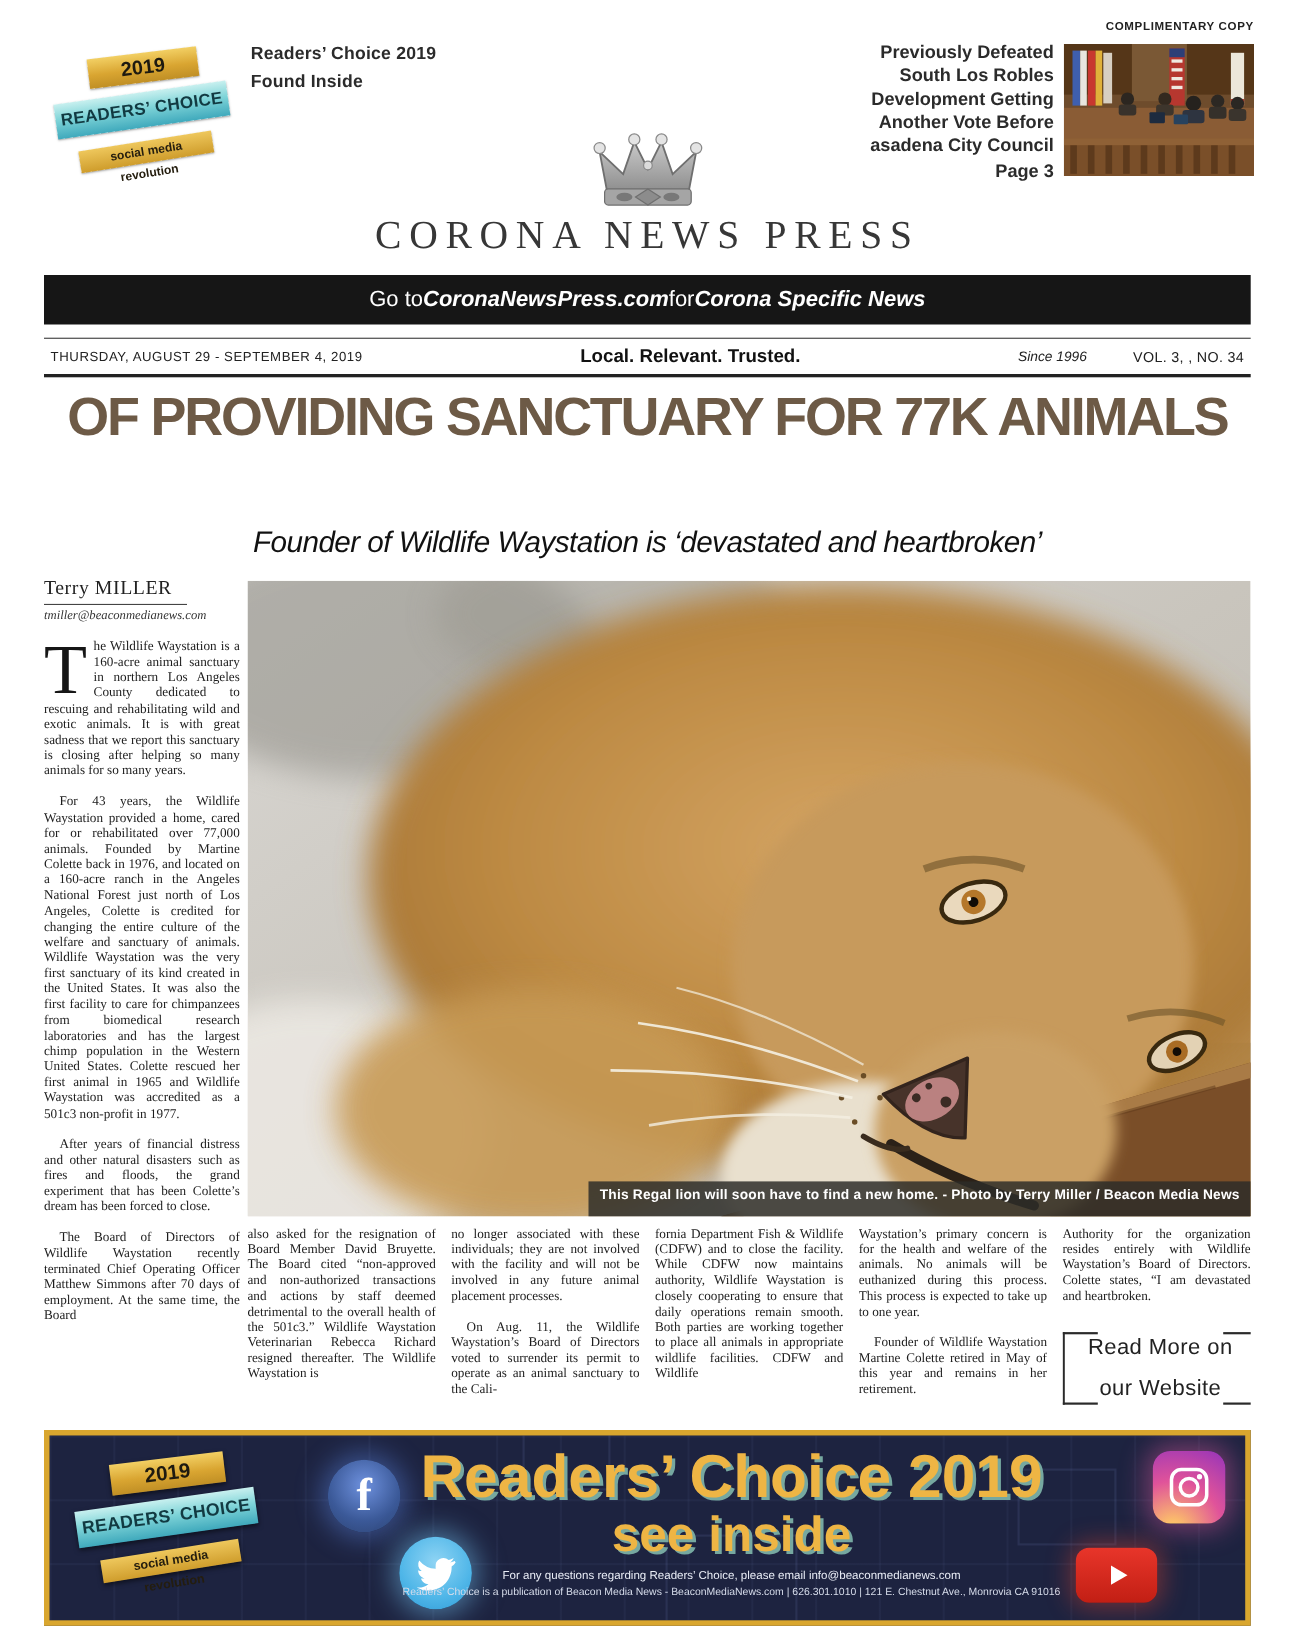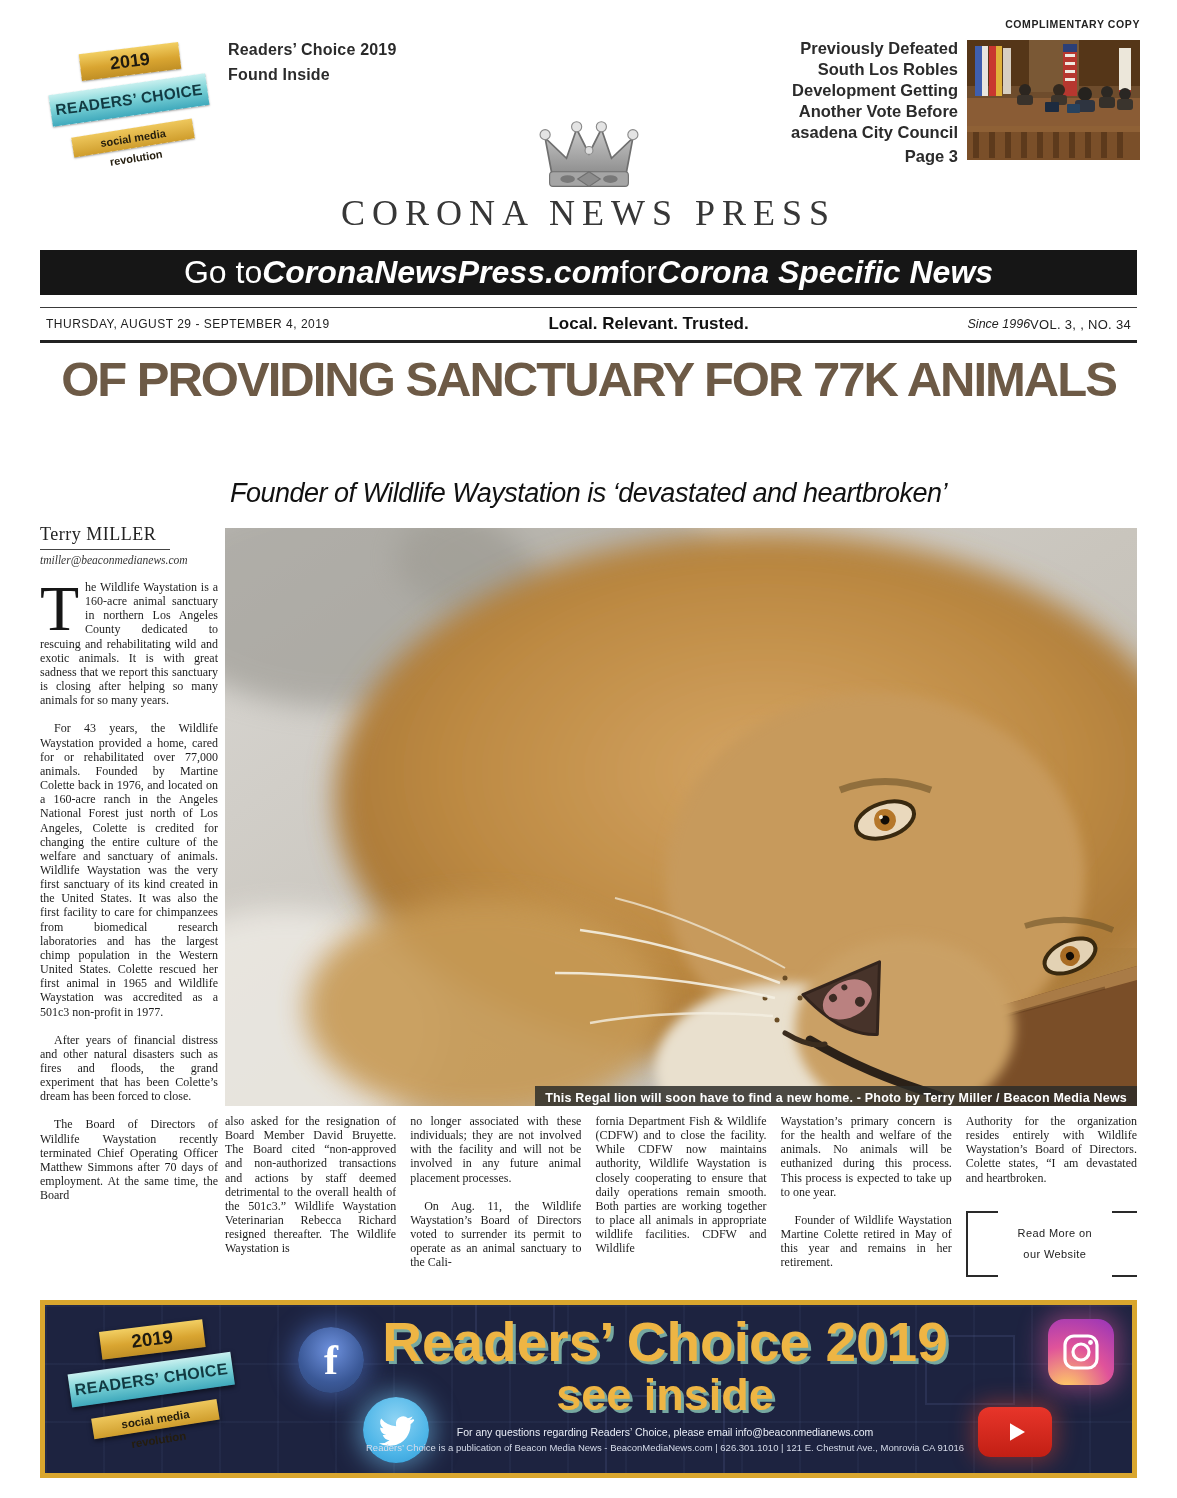--- a/index.html
+++ b/index.html
@@ -24,57 +24,57 @@
             background:linear-gradient(180deg,#c8f0ef,#7fd4d8 45%,#3fa9bc); transform:rotate(-8deg); }
   .r-social { left:24px; top:92px; width:122px; height:20px; line-height:20px; font-size:11px; color:#241d0e;
             background:linear-gradient(180deg,#eec75c,#cf9d2c); transform:rotate(-9deg); }
 
   .crown-wrap { top:120px; left:0; width:1177px; text-align:center; }
   .masthead-title { top:192px; left:0; width:1177px; text-align:center; font-family:"Liberation Serif",serif;
             font-size:36px; letter-spacing:7px; color:#373737; white-space:nowrap; }
 
   
   .promo-bar { top:250px; left:40px; width:1097px; height:45px; background:#161616; color:#fff;
-            display:flex; align-items:center; justify-content:center; font-size:32px; }
+            display:flex; align-items:center; justify-content:center; font-size:20px; }
   .promo-bar .b { font-weight:bold; font-style:italic; }
 
   
   .dateline { top:307px; left:40px; width:1097px; height:36px; border-top:1px solid #3a3a3a; border-bottom:3px solid #222;
             display:flex; align-items:center; justify-content:space-between; padding:0 6px; }
   .dateline .date { font-size:12px; letter-spacing:0.5px; color:#222; }
   .dateline .tagline { font-size:17px; font-weight:bold; color:#111; }
-  .dateline .right { display:flex; align-items:center; }
+  .dateline .right { display:flex; gap:42px; align-items:center; }
   .dateline .since { font-size:12.5px; font-style:italic; color:#222; }
   .dateline .vol { font-size:13px; color:#222; letter-spacing:0.3px; }
 
   
   .headline { top:354px; left:0; width:1177px; text-align:center; color:#6d5a46; font-weight:800;
             font-size:49px; line-height:1.06; letter-spacing:-2px; white-space:nowrap; }
   .subhead { top:478px; left:0; width:1177px; text-align:center; font-size:27px; font-style:italic; color:#111; letter-spacing:-0.5px; }
 
   
   .article { top:524px; left:40px; width:1097px; height:766px; }
   .byline-name { font-family:"Liberation Serif",serif; font-size:18px; color:#222; letter-spacing:0.5px;
             border-bottom:1.5px solid #444; display:inline-block; padding:0 14px 4px 0; }
   .byline-email { font-size:11.5px; font-style:italic; font-family:Liberation Serif, serif; color:#333; margin-top:4px; }
   .body-text { font-family:"Liberation Serif",serif; font-size:12px; line-height:1.18; text-align:justify; color:#1c1c1c; }
   .body-text p { margin:0; }
   .body-text p + p { text-indent:14px; margin-top:14px; }
   .col-first { position:absolute; left:0; top:0; width:178px; height:766px; overflow:hidden; }
   .col-first .body-text { margin-top:14px; }
   .dropcap { float:left; font-family:"Liberation Serif",serif; font-size:64px; line-height:50px; padding:4px 6px 0 0; color:#161616; }
   .photo { position:absolute; left:185px; top:4px; width:912px; height:578px; overflow:hidden; }
-  .caption-bar { position:absolute; right:0; bottom:0; height:20px; line-height:24px; padding:0 10px;
+  .caption-bar { position:absolute; right:0; bottom:0; height:32px; line-height:24px; padding:0 10px;
             background:rgba(44,44,41,0.84); color:#fff; font-size:12.5px; font-weight:bold; letter-spacing:0.2px; }
   .cols-row { position:absolute; left:185px; top:590px; width:912px; height:176px; display:flex; gap:14px; }
   .cols-row .ncol { flex:1; overflow:hidden; }
 
   .readmore { position:relative; width:178px; height:66px; margin:26px auto 0;
             display:flex; flex-direction:column; align-items:center; justify-content:center;
-            font-family:"Liberation Sans",sans-serif; font-size:11px; line-height:1.85; color:#222; letter-spacing:0.4px; text-align:center; cursor:pointer; }
+            font-family:"Liberation Sans",sans-serif; font-size:20px; line-height:1.85; color:#222; letter-spacing:0.4px; text-align:center; cursor:pointer; }
   .rm-l, .rm-r { position:absolute; top:0; bottom:0; width:32px; border:2px solid #2a2a2a; }
   .rm-l { left:0; border-right:none; } .rm-r { right:0; border-left:none; }
 
   
   .footer-banner { top:1300px; left:40px; width:1097px; height:178px; background:#1d2340; border:5px solid #d9a62e; overflow:hidden; }
   .footer-banner::before { content:""; position:absolute; inset:0;
             background-image:linear-gradient(rgba(130,150,210,.06) 2px, transparent 2px),
                              linear-gradient(90deg, rgba(130,150,210,.06) 2px, transparent 2px);
             background-size:58px 58px; }
   .circuit-sq { position:absolute; border:2px solid rgba(140,160,220,.12); }

